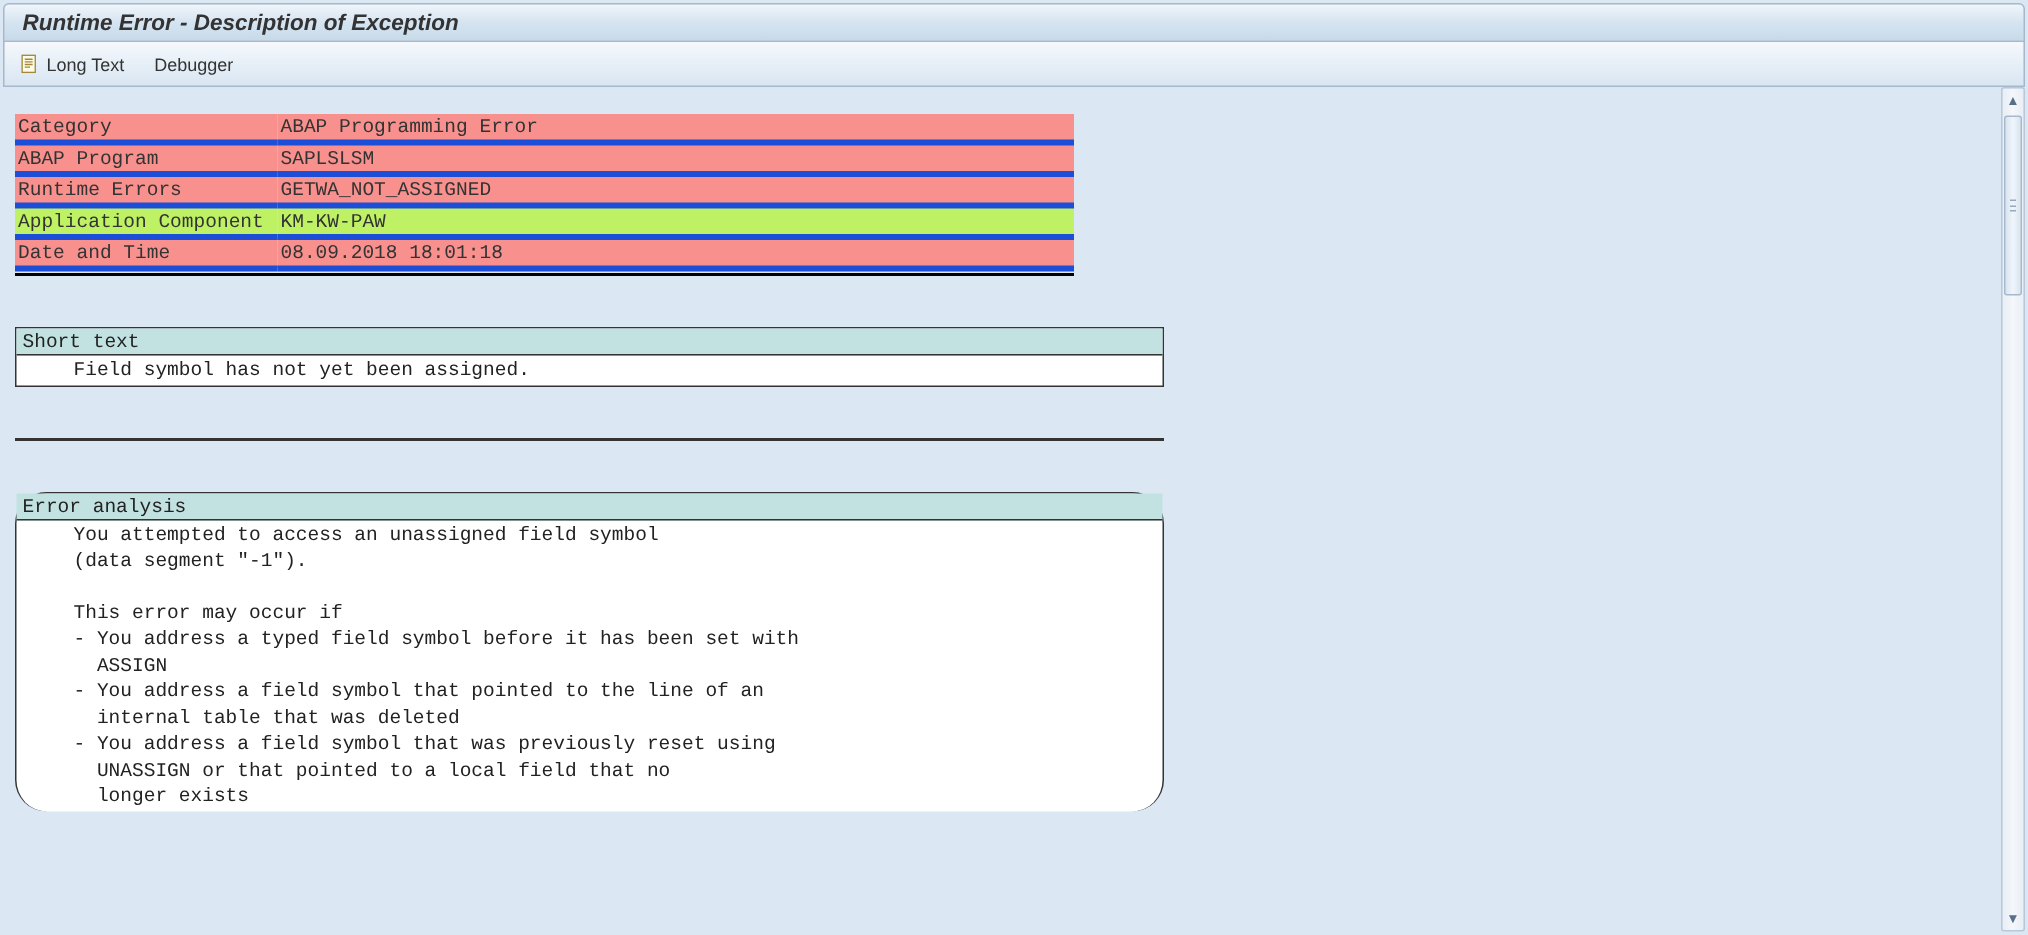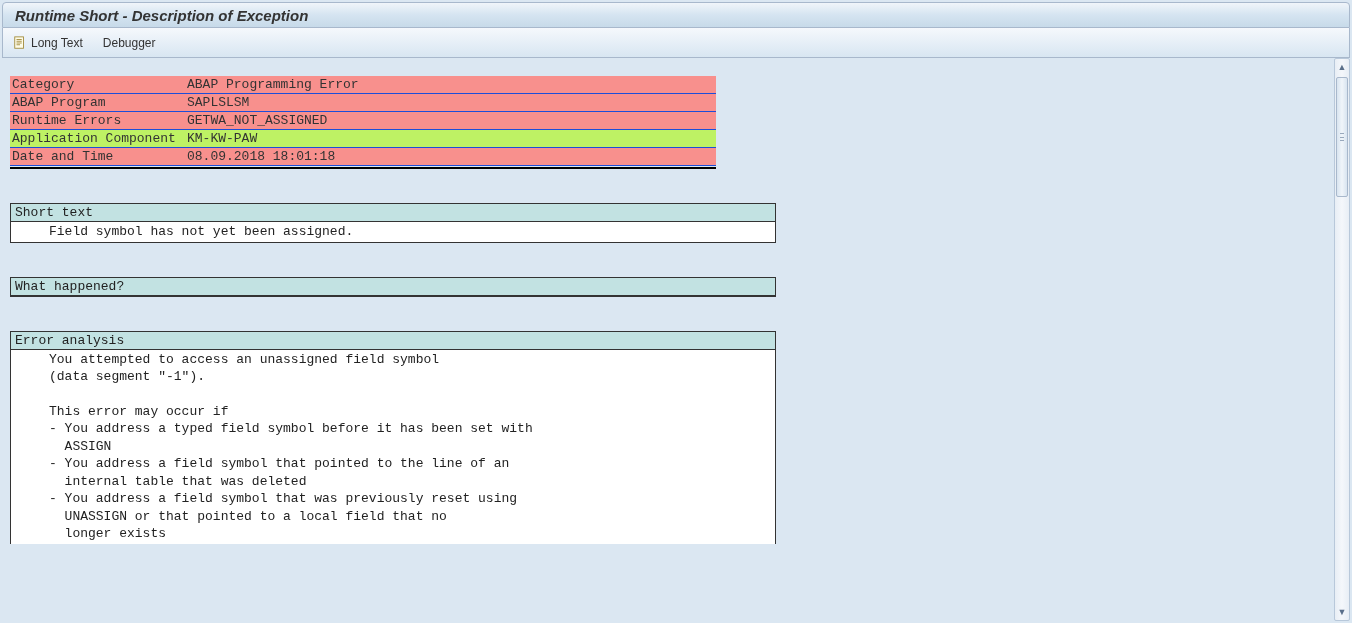--- a/index.html
+++ b/index.html
@@ -122,21 +122,21 @@
     }
     .scroll-grip div { height: 1px; background: #98a8bc; }
     .info-table {
       width: 706px;
       border-collapse: collapse;
       font-family: "Courier New", monospace;
       font-size: 13px;
     }
     .info-table td {
       padding: 1px 6px 1px 2px;
-      border-bottom: 1px solid #1d4ed8;
+      border-bottom: 4px solid #1d4ed8;
       color: #333;
     }
     .info-table tr.red td { background: #f8908d; }
     .info-table tr.gray td { background: #bef264; margin-left: 40px; }
     .info-table td.label { width: 175px; }
     .info-table-divider {
       width: 706px;
       height: 2px;
       background: #000;
       margin-top: 1px;
@@ -161,21 +161,21 @@
       line-height: 1.35;
       white-space: pre;
     }
     .section-body .line { padding-left: 28px; white-space: pre; }
     .section-body .blank { height: 17px; }
   </style>
 </head>
 <body>
 
 <div class="title-bar">
-  <span class="title-bar-text">Runtime Short - Description of Exception</span>
+  <span class="title-bar-text">Runtime Error - Description of Exception</span>
 </div>
 
 <div class="toolbar">
   <div class="toolbar-item">
     <span class="long-text-icon">
       <svg viewBox="0 0 16 16">
         <rect x="2" y="1" width="10" height="13" fill="#fefce8" stroke="#a08838" stroke-width="1"></rect>
         <line x1="4" y1="4" x2="10" y2="4" stroke="#a08838" stroke-width="1"></line>
         <line x1="4" y1="6" x2="10" y2="6" stroke="#a08838" stroke-width="1"></line>
         <line x1="4" y1="8" x2="10" y2="8" stroke="#a08838" stroke-width="1"></line>
@@ -216,24 +216,23 @@
       </tbody>
   </table>
   <div class="info-table-divider"></div>
 
   <div class="section-box">
     <div class="section-header">Short text</div>
     <div class="section-body" id="short-text-body"><div class="line">Field symbol has not yet been assigned.</div></div>
   </div>
 
   <div class="section-box">
-    <div class="section-header">What happened?</div>
-  </div>
-
-  <div class="section-box" style="border-bottom:none;">
+  </div>
+
+  <div class="section-box" style="border-bottom:none;border-radius:21px;">
     <div class="section-header">Error analysis</div>
     <div class="section-body" id="error-analysis-body"><div class="line">You attempted to access an unassigned field symbol</div><div class="line">(data segment "-1").</div><div class="blank"></div><div class="line">This error may occur if</div><div class="line">- You address a typed field symbol before it has been set with</div><div class="line">  ASSIGN</div><div class="line">- You address a field symbol that pointed to the line of an</div><div class="line">  internal table that was deleted</div><div class="line">- You address a field symbol that was previously reset using</div><div class="line">  UNASSIGN or that pointed to a local field that no</div><div class="line">  longer exists</div></div>
   </div>
 
 </div>
 
 <div class="scrollbar-track">
   <div class="scroll-arrow up">▲</div>
   <div class="scroll-thumb">
     <div class="scroll-grip">

